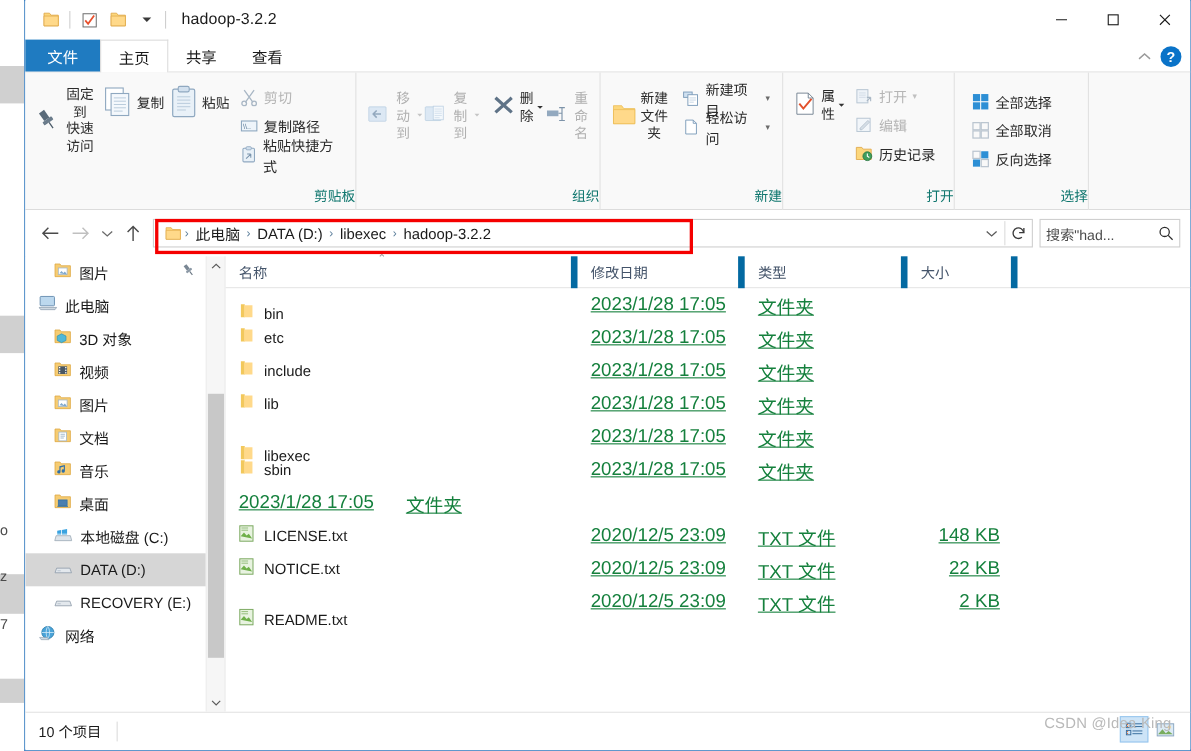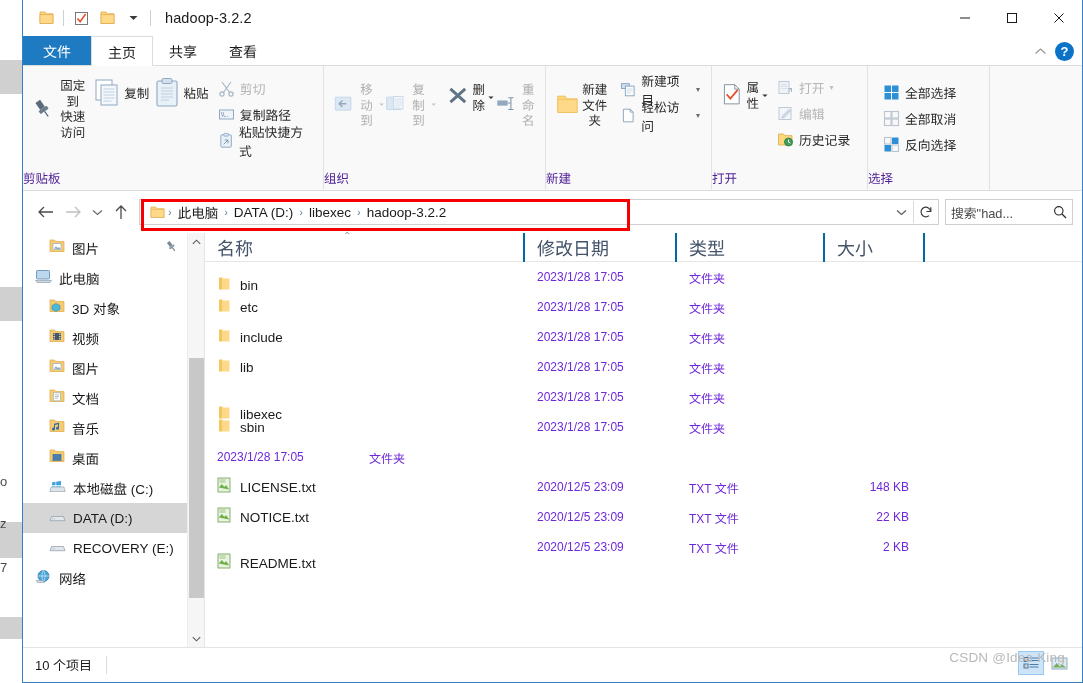--- a/index.html
+++ b/index.html
@@ -79,21 +79,21 @@
   
   .ribbon {
     position:absolute; left:0; top:66px; width:1059px; height:125px;
     background:#f9f9f9; border-bottom:1px solid #dcdcdc;
     display:flex;
   }
   .rgroup { display:flex; flex-direction:column; justify-content:space-between; height:125px; position:relative; }
   .rgroup + .rgroup { border-left:1px solid #e2e2e2; }
   .rgroup-body { display:flex; align-items:flex-start; padding:6px 8px 0 8px; flex:1; }
   .rgroup-label {
-    text-align:left; font-size:12.5px; color:#4c1d95; padding-bottom:4px;
+    text-align:right; font-size:12.5px; color:#0f766e; padding-bottom:4px;
     font-family:"Liberation Sans", sans-serif;
   }
   .bigbtn {
     width:62px; display:flex; flex-direction:row; align-items:center;
     padding-top:4px; cursor:default;
   }
   .bigbtn .lbl { font-size:12.5px; color:#2b2b2b; text-align:center; line-height:1.25; margin-top:3px;}
   .bigbtn.dim .lbl { color:#b0b0b0; }
   .smallcol { display:flex; flex-direction:column; padding-top:5px; gap:3px; }
   .smallbtn { display:flex; align-items:center; gap:5px; height:23px; padding:0 3px; }
@@ -143,28 +143,28 @@
   .navscroll {
     position:absolute; right:0; top:0; width:17px; height:414px; background:#f6f6f6;
     border-left:1px solid #ededed;
   }
   .sb-arrow { height:17px; display:flex; align-items:center; justify-content:center; font-size:9px; color:#606060;}
   .sb-thumb { position:absolute; left:1px; width:15px; background:#c8c8c8; }
 
   .filepane { flex:1; height:414px; background:#ffffff; position:relative; border-left:1px solid #e6e6e6;}
   .colhead { display:flex; height:29px; align-items:center; border-bottom:1px solid #e6e6e6; position:relative;}
   .colhead .ch {
-    font-size:18px; color:#44546a; padding-left:12px; height:29px; display:flex; align-items:center;
-    border-right:2px solid #0369a1; font-family:"Liberation Sans",sans-serif;
+    font-size:13px; color:#44546a; padding-left:12px; height:29px; display:flex; align-items:center;
+    border-right:6px solid #0369a1; font-family:"Liberation Sans",sans-serif;
   }
   .sortmark { position:absolute; left:138px; top:-3px; font-size:10px; color:#9a9a9a;}
   .row { display:flex; height:30px; align-items:center; }
   .cell-name { display:flex; align-items:center; gap:9px; padding-left:12px; }
   .cell-name .nm { font-size:13.5px; color:#1a1a1a; font-family:"Liberation Sans",sans-serif;}
-  .cell { font-size:12px; color:#6d28d9; display:flex; align-items:center; padding-left:12px; font-family:"Liberation Sans",sans-serif;}
+  .cell { font-size:17px; color:#15803d; display:flex; align-items:center; padding-left:12px; font-family:"Liberation Sans",sans-serif;text-decoration:underline;}
   .cell.size { justify-content:flex-end; padding-right:16px; padding-left:0; }
 
   
   .statusbar {
     position:absolute; left:0; top:647px; width:1059px; height:34px;
     border-top:1px solid #e3e3e3; background:#ffffff; display:flex; align-items:center;
   }
   .status-text { font-size:13px; color:#1a1a1a; padding-left:12px; font-family:"Liberation Sans",sans-serif;}
   .status-sep { width:1px; height:18px; background:#dcdcdc; margin-left:14px;}
   .viewtoggles { position:absolute; right:10px; top:3px; display:flex; gap:2px; }

